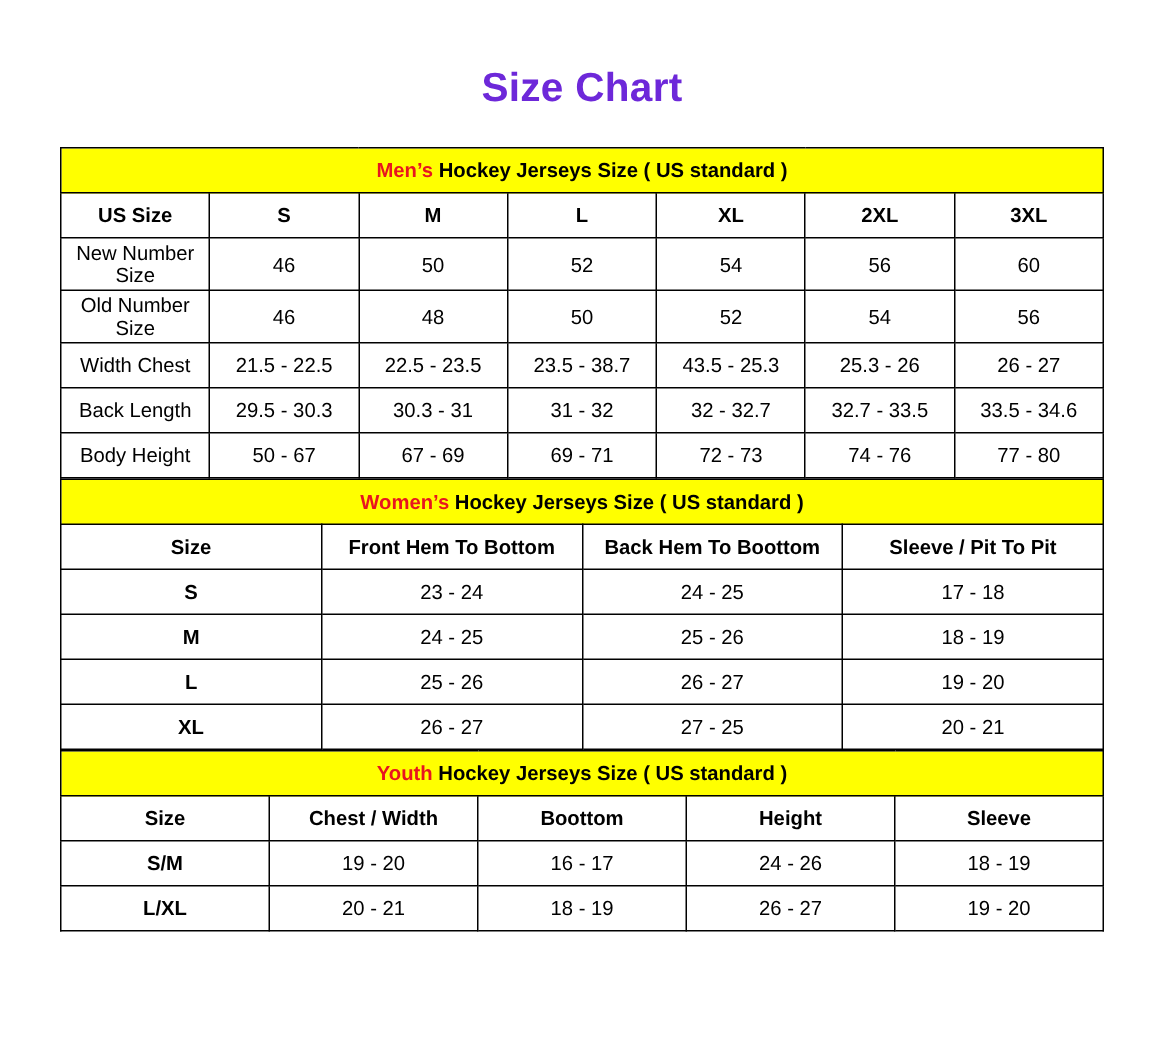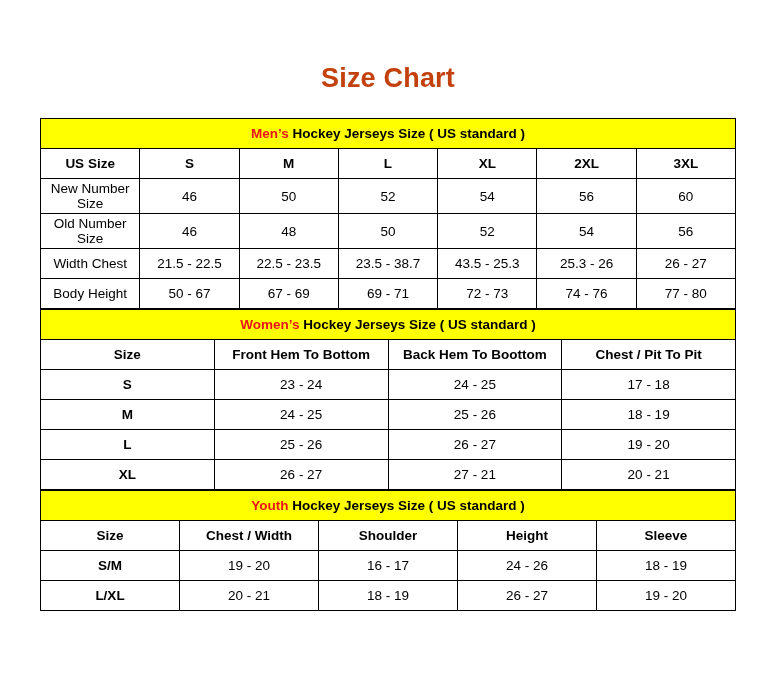--- a/index.html
+++ b/index.html
@@ -16,24 +16,24 @@
   }
   .page {
     width: 776px;
     height: 692px;
     box-sizing: border-box;
     padding: 0;
     position: relative;
   }
   .title {
     text-align: center;
-    color: #c2410c;
+    color: #6d28d9;
     font-size: 27px;
     font-weight: bold;
-    padding-top: 63px;
+    padding-top: 43px;
     padding-bottom: 0;
     letter-spacing: 0.2px;
   }
   .chart-wrap {
     margin: 24px auto 0 auto;
     width: 696px;
   }
   table.sizes {
     border-collapse: collapse;
     width: 100%;
@@ -111,41 +111,50 @@
         <tr>
           <td class="rowlabel">Width Chest</td>
           <td>21.5 - 22.5</td>
           <td>22.5 - 23.5</td>
           <td>23.5 - 38.7</td>
           <td>43.5 - 25.3</td>
           <td>25.3 - 26</td>
           <td>26 - 27</td>
         </tr>
         <tr>
+          <td class="rowlabel">Back Length</td>
+          <td>29.5 - 30.3</td>
+          <td>30.3 - 31</td>
+          <td>31 - 32</td>
+          <td>32 - 32.7</td>
+          <td>32.7 - 33.5</td>
+          <td>33.5 - 34.6</td>
+        </tr>
+        <tr>
           <td class="rowlabel">Body Height</td>
           <td>50 - 67</td>
           <td>67 - 69</td>
           <td>69 - 71</td>
           <td>72 - 73</td>
           <td>74 - 76</td>
           <td>77 - 80</td>
         </tr>
       </tbody>
     </table>
 
     <table class="sizes">
       <tbody>
         <tr>
           <td class="band" colspan="4"><span class="accent">Women’s</span><span> Hockey Jerseys Size ( US standard )</span></td>
         </tr>
         <tr>
           <td class="hdr" style="width:14.5%">Size</td>
           <td class="hdr" style="width:28.5%">Front Hem To Bottom</td>
           <td class="hdr" style="width:28.5%">Back Hem To Boottom</td>
-          <td class="hdr" style="width:28.5%">Chest / Pit To Pit</td>
+          <td class="hdr" style="width:28.5%">Sleeve / Pit To Pit</td>
         </tr>
         <tr>
           <td class="bold-cell">S</td>
           <td>23 - 24</td>
           <td>24 - 25</td>
           <td>17 - 18</td>
         </tr>
         <tr>
           <td class="bold-cell">M</td>
           <td>24 - 25</td>
@@ -154,35 +163,35 @@
         </tr>
         <tr>
           <td class="bold-cell">L</td>
           <td>25 - 26</td>
           <td>26 - 27</td>
           <td>19 - 20</td>
         </tr>
         <tr>
           <td class="bold-cell">XL</td>
           <td>26 - 27</td>
-          <td>27 - 21</td>
+          <td>27 - 25</td>
           <td>20 - 21</td>
         </tr>
       </tbody>
     </table>
 
     <table class="sizes">
       <tbody>
         <tr>
           <td class="band" colspan="5"><span class="accent">Youth</span><span> Hockey Jerseys Size ( US standard )</span></td>
         </tr>
         <tr>
           <td class="hdr" style="width:14.5%">Size</td>
           <td class="hdr" style="width:21.5%">Chest / Width</td>
-          <td class="hdr" style="width:21.5%">Shoulder</td>
+          <td class="hdr" style="width:21.5%">Boottom</td>
           <td class="hdr" style="width:21.5%">Height</td>
           <td class="hdr" style="width:21%">Sleeve</td>
         </tr>
         <tr>
           <td class="bold-cell">S/M</td>
           <td>19 - 20</td>
           <td>16 - 17</td>
           <td>24 - 26</td>
           <td>18 - 19</td>
         </tr>

